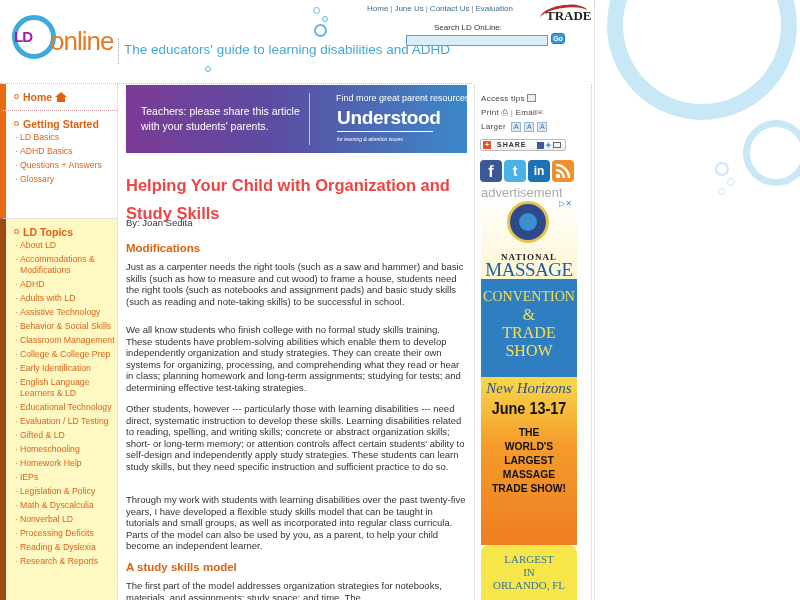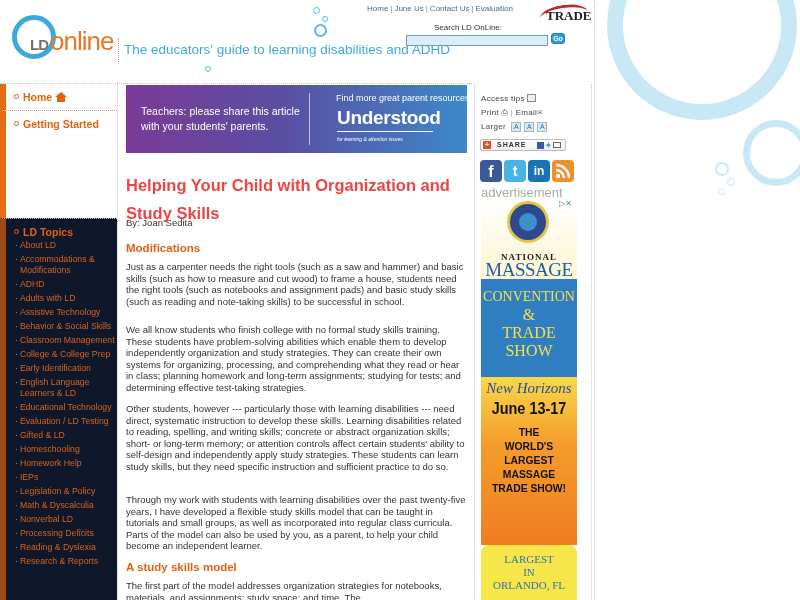--- a/index.html
+++ b/index.html
@@ -7,21 +7,21 @@
   body { font-family: "Liberation Sans", sans-serif; position: relative; }
 
   
   .right-deco { position: absolute; left: 594px; top: 0; width: 206px; height: 600px; border-left: 1px dotted #c8c8c8; background: #fff; overflow: hidden; }
   .bubble { position: absolute; border-radius: 50%; border-style: solid; border-color: #c9e8f5; }
 
   
   .header { position: absolute; left: 0; top: 0; width: 594px; height: 80px; }
   .logo { position: absolute; left: 10px; top: 13px; width: 110px; height: 50px; }
   .logo-ring { position: absolute; left: 2px; top: 2px; width: 44px; height: 44px; border-radius: 50%; border: 5px solid #3fa9db; background: #fff; }
-  .logo-ld { position: absolute; left: 20px; top: 15px; font-size: 15px; font-weight: bold; color: #737373; letter-spacing: -1px; margin-top: 8px; }
+  .logo-ld { position: absolute; left: 4px; top: 15px; font-size: 15px; font-weight: bold; color: #a21caf; letter-spacing: -1px; }
   .logo-online { position: absolute; left: 40px; top: 15px; font-size: 26px; color: #e57a25; letter-spacing: -1px; line-height: 26px; }
   .logo-sep { position: absolute; left: 118px; top: 38px; height: 26px; border-left: 1px dotted #aaa; }
   .tagline { position: absolute; left: 124px; top: 42px; font-size: 13.5px; color: #3fa9db; white-space: nowrap; }
   .hb { position: absolute; border-radius: 50%; border: 2px solid #5ab8e3; }
   .top-links { position: absolute; left: 367px; top: 4px; font-size: 8px; color: #3d6f94; white-space: nowrap; }
   .top-links span.l { cursor: pointer; }
   .top-links span.sep { color: #888; margin: 0 2px; }
   .weta { position: absolute; left: 538px; top: 3px; width: 54px; height: 24px; }
   .weta-arc { position: absolute; left: 2px; top: 2px; width: 48px; height: 20px; border-top: 3px solid #c0282e; border-radius: 50% 50% 0 0; transform: rotate(-8deg); }
   .weta-text { position: absolute; left: 8px; top: 5px; font-family: "Liberation Serif", serif; font-size: 13px; font-weight: bold; color: #222; }
@@ -29,21 +29,21 @@
   .search-input { position: absolute; left: 406px; top: 35px; width: 142px; height: 11px; border: 1px solid #6b9dbf; background: #d9eef9; font-size: 8px; }
   .search-go { position: absolute; left: 551px; top: 33px; width: 14px; height: 11px; background: #3399dd; color: #fff; font-size: 7px; font-weight: bold; border-radius: 3px; border: 1px solid #1d7fc2; text-align: center; line-height: 9px; }
 
   .top-dotline { position: absolute; left: 0; top: 83px; width: 472px; border-top: 1px dotted #c9c9c9; }
 
   
   .sidebar { position: absolute; left: 0; top: 84px; width: 118px; height: 516px; border-right: 1px dotted #c9c9c9; }
   .sb-sec { position: relative; border-left: 6px solid #e66b11; padding-left: 8px; }
   .sb-sec.home { height: 26px; background: #fff; }
   .sb-sec.gs { background: #fff; height: 108px; border-top: 1px dotted #c99; }
-  .sb-sec.topics { background: #0f172a; border-left-color: #9a4a12; border-top: 1px dotted #c9c9c9; height: 382px; }
+  .sb-sec.topics { background: #fef9c3; border-left-color: #9a4a12; border-top: 1px dotted #c9c9c9; height: 382px; }
   .sb-head { font-size: 10.5px; font-weight: bold; color: #e0620f; padding-top: 7px; white-space: nowrap; }
   .sb-head .dot { display: inline-block; width: 5px; height: 5px; border: 1px solid #e0620f; border-radius: 50%; margin-right: 4px; vertical-align: 2px; }
   .home-icon { display: inline-block; width: 12px; height: 10px; position: relative; margin-left: 3px; vertical-align: -1px; }
   .home-icon .roof { position: absolute; left: 0; top: 0; width: 0; height: 0; border-left: 6px solid transparent; border-right: 6px solid transparent; border-bottom: 5px solid #e0620f; }
   .home-icon .base { position: absolute; left: 2px; top: 5px; width: 8px; height: 5px; background: #e0620f; }
   .sb-items { list-style: none; margin-top: 2px; }
   .sb-item { font-size: 8.7px; color: #d9631b; padding-left: 6px; text-indent: -5px; line-height: 11px; margin-bottom: 3px; cursor: pointer; }
   .sb-item::before { content: "·"; color: #999; margin-right: 2px; }
 
   
@@ -132,20 +132,26 @@
 <nav class="sidebar">
   <div class="sb-sec home">
     <div class="sb-head">
       <span class="dot"></span><span>Home</span><span class="home-icon"><span class="roof"></span><span class="base"></span></span>
     </div>
   </div>
   <div class="sb-sec gs">
     <div class="sb-head">
       <span class="dot"></span><span>Getting Started</span>
     </div>
+    <ul class="sb-items">
+      <li class="sb-item">LD Basics</li>
+      <li class="sb-item">ADHD Basics</li>
+      <li class="sb-item">Questions + Answers</li>
+      <li class="sb-item">Glossary</li>
+    </ul>
   </div>
   <div class="sb-sec topics">
     <div class="sb-head">
       <span class="dot"></span><span>LD Topics</span>
     </div>
     <ul class="sb-items">
       <li class="sb-item">About LD</li>
       <li class="sb-item">Accommodations &amp; Modifications</li>
       <li class="sb-item">ADHD</li>
       <li class="sb-item">Adults with LD</li>

